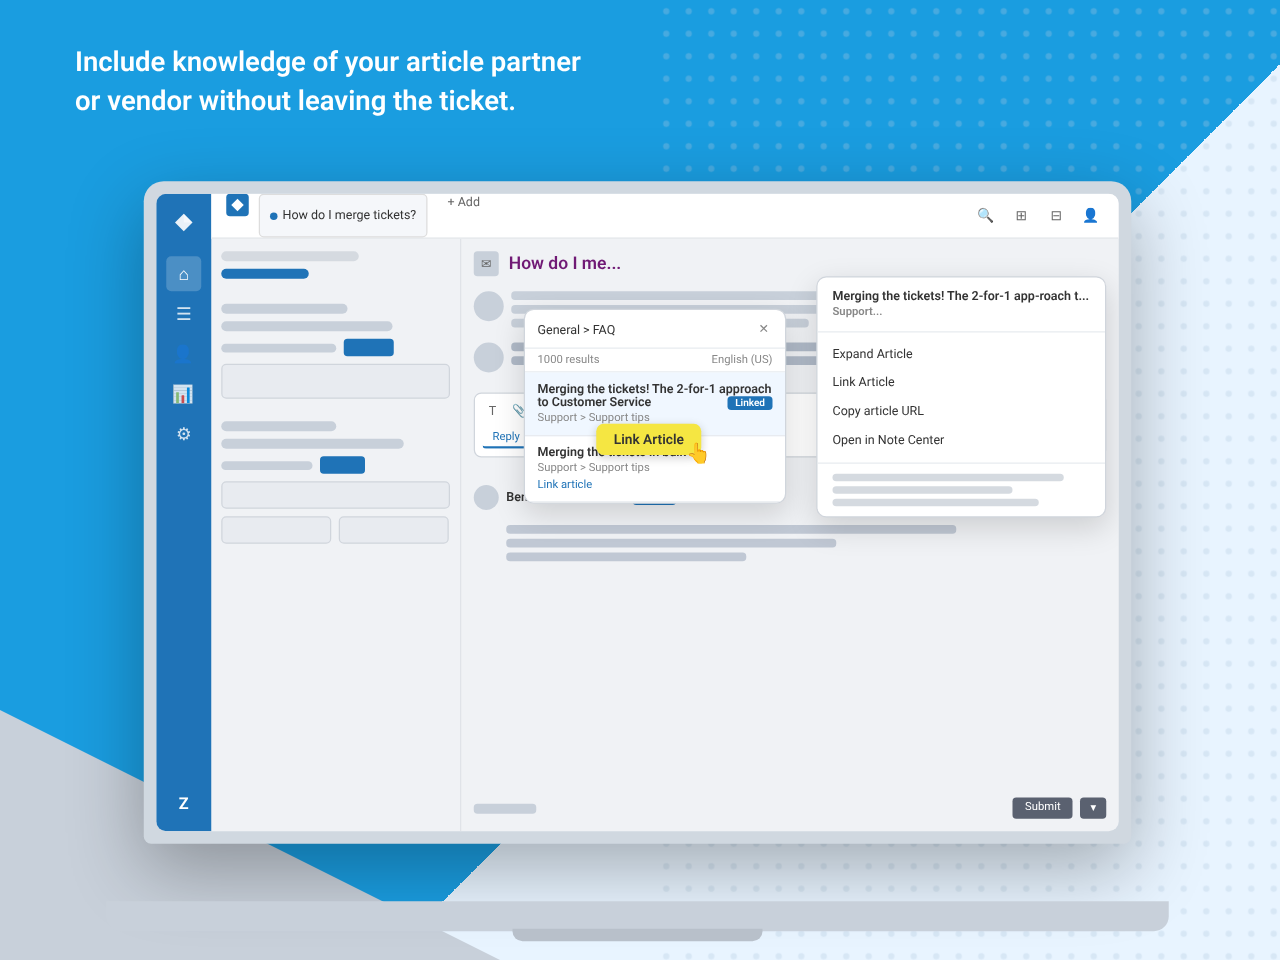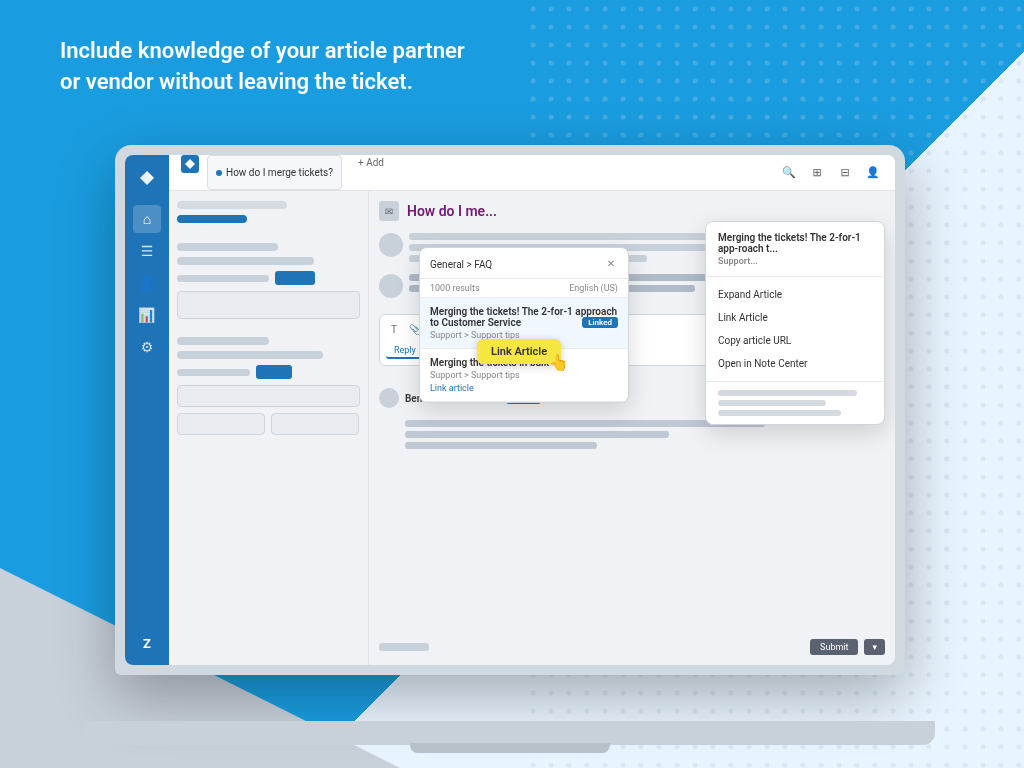--- a/index.html
+++ b/index.html
@@ -423,21 +423,21 @@
       padding: 1px 6px;
       border-radius: 3px;
       float: right;
     }
 
     
     .article-panel {
       position: absolute;
       top: 30px;
       right: 10px;
-      width: 180px;
+      width: 232px;
       background: white;
       border: 1px solid #d0d5dc;
       border-radius: 8px;
       box-shadow: 0 8px 24px rgba(0,0,0,0.15);
       z-index: 20;
       overflow: hidden;
       margin-left: 36px;
     }
 
     .article-panel-header {

